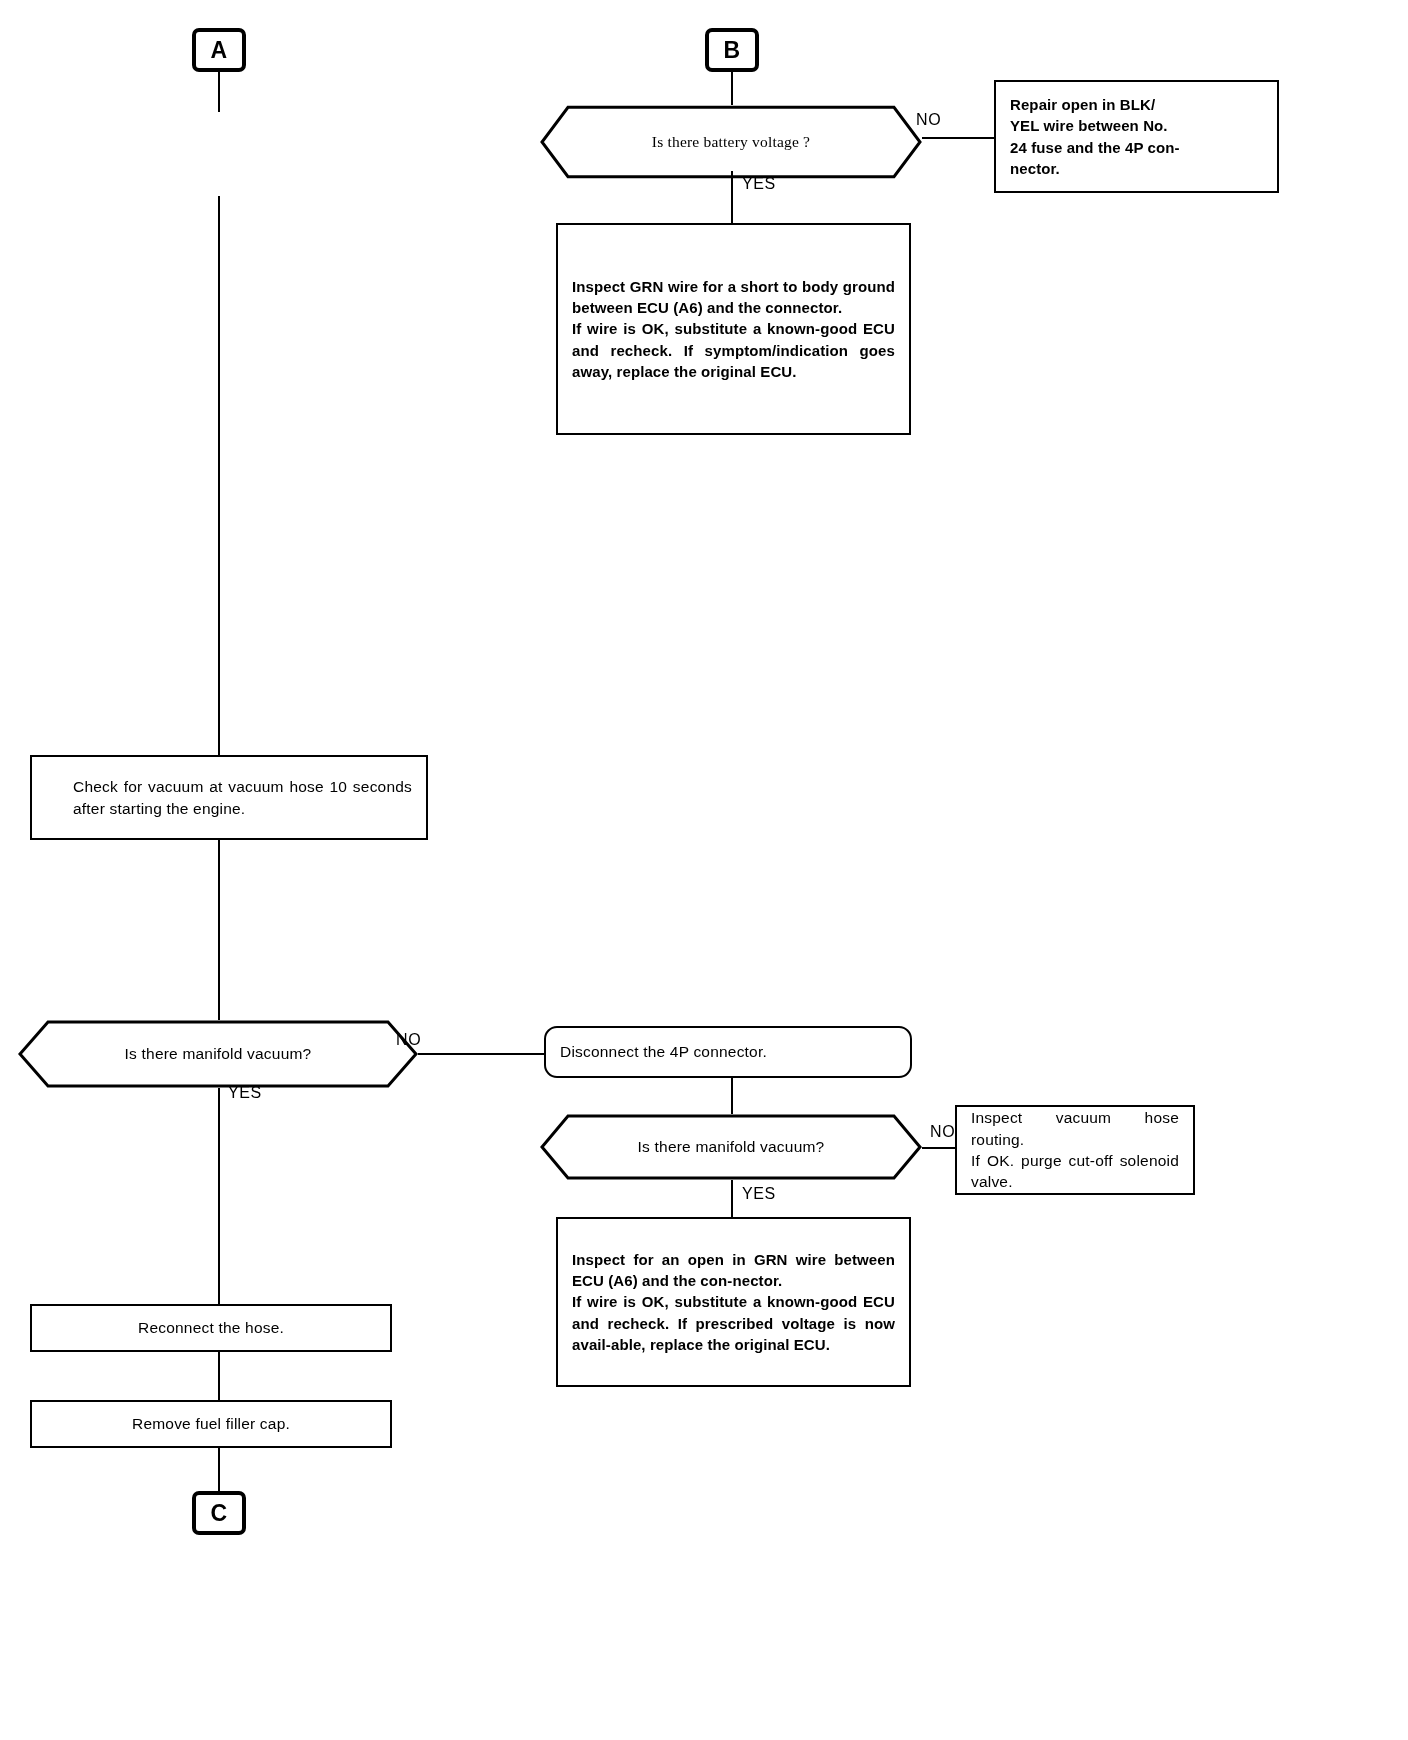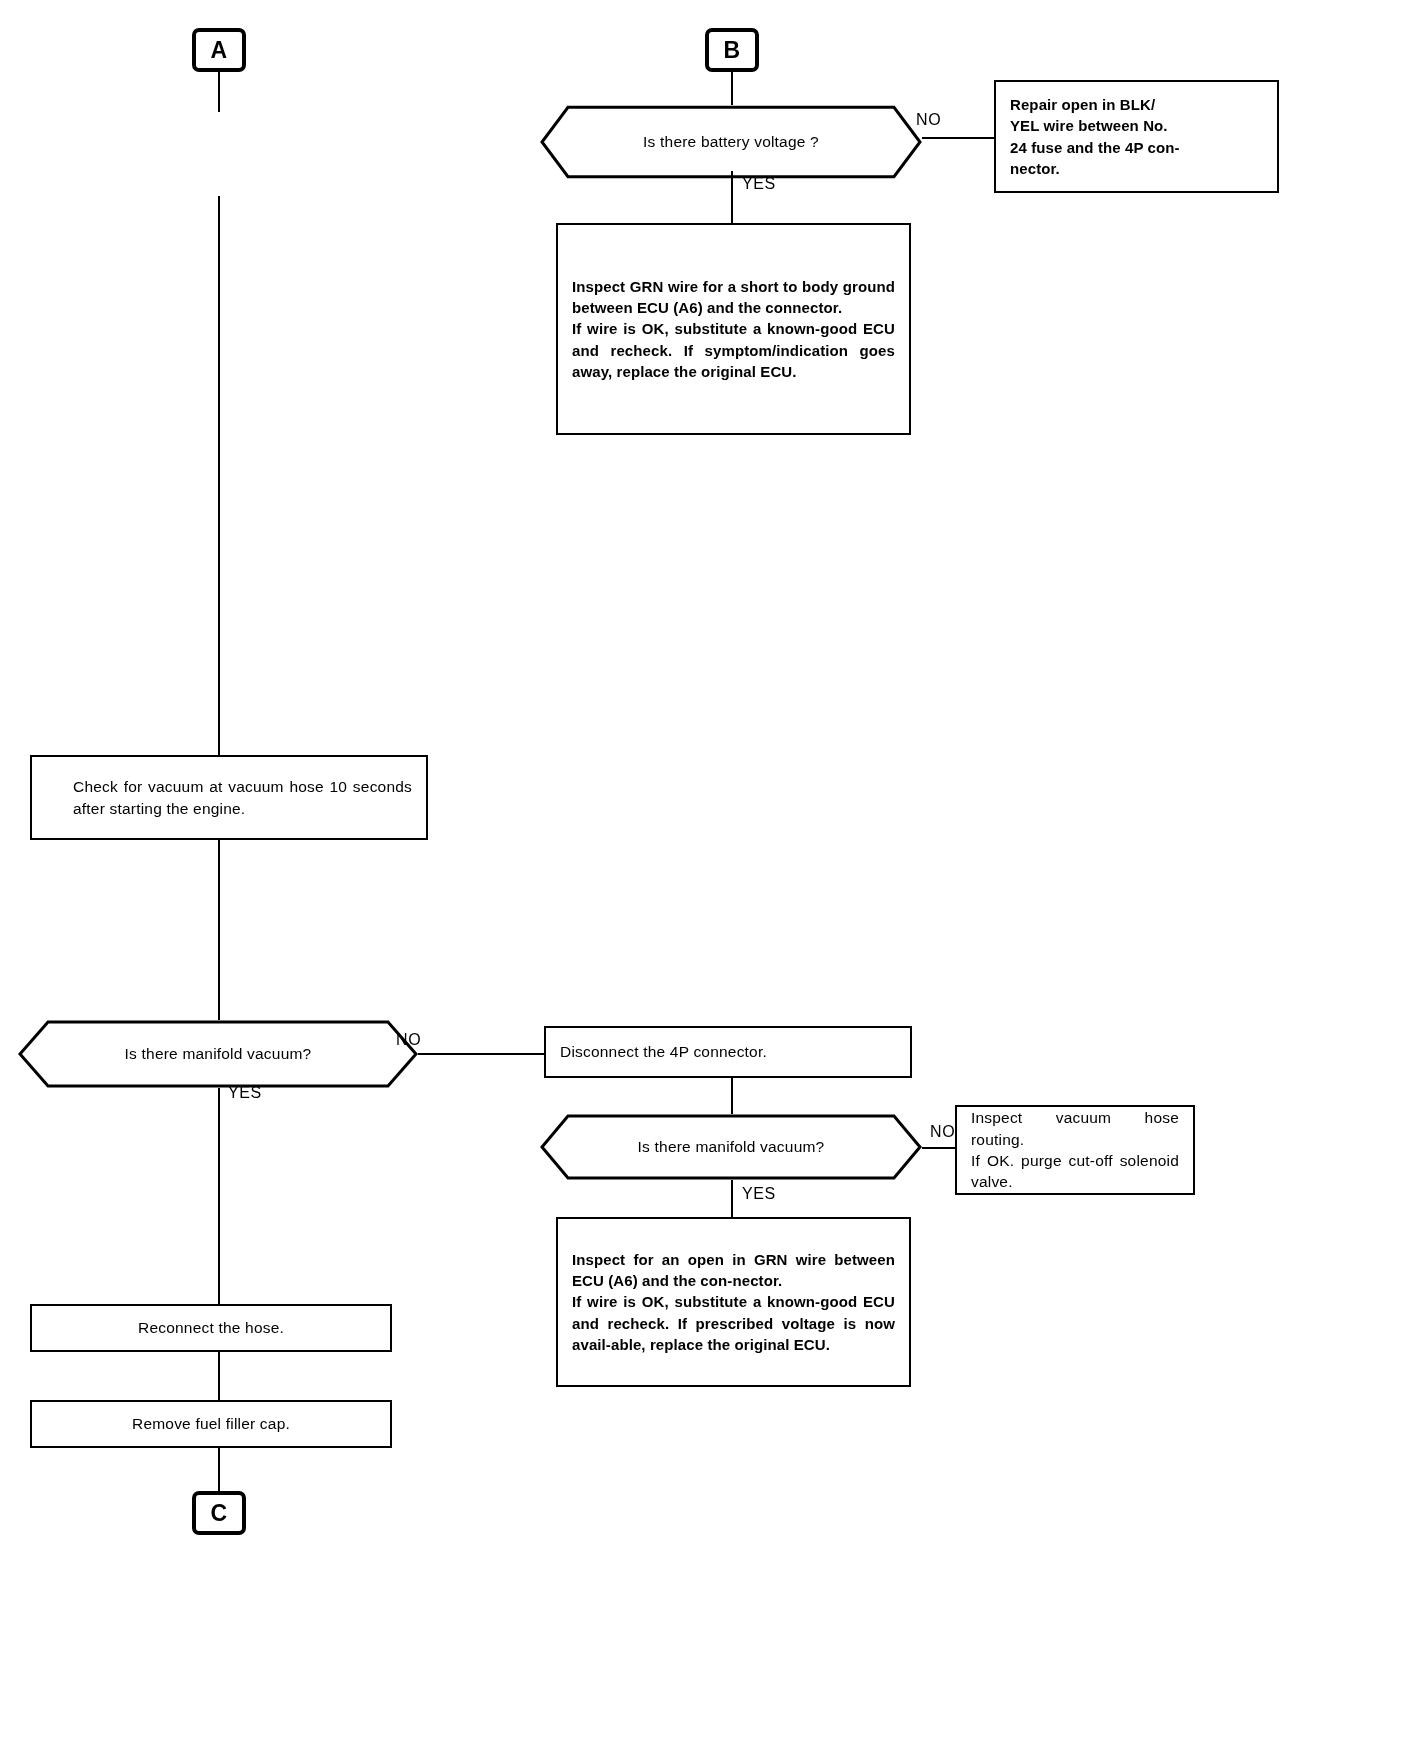--- a/index.html
+++ b/index.html
@@ -173,21 +173,21 @@
   <div class="conn-tag" style="left:192px; top:1491px;">
     <span class="letter">C</span>
   </div>
 
   <div class="conn-tag" style="left:705px; top:28px;">
     <span class="letter">B</span>
   </div>
 
   <div class="vline" style="left:731px; top:72px; height:33px;"></div>
 
-  <div class="hex" style="left:540px; top:105px; width:382px; height:74px;">
+  <div class="hex" style="left:540px; top:105px; width:382px; height:74px;font-family:Liberation Serif, serif;">
     <svg viewBox="0 0 382 66" preserveAspectRatio="none">
       <polygon points="28,2 354,2 380,33 354,64 28,64 2,33" fill="#ffffff" stroke="#000000" stroke-width="3" vector-effect="non-scaling-stroke"></polygon>
     </svg>
     <span class="htxt">Is there battery voltage ?</span>
   </div>
 
   <div class="blabel" style="left:916px; top:112px;">
     <span>NO</span>
   </div>
 
@@ -204,21 +204,21 @@
     <span>YES</span>
   </div>
 
   <div class="vline" style="left:731px; top:171px; height:52px;"></div>
 
   <div class="pbox tx-bold jst" style="left:556px; top:223px; width:355px; height:212px;">
     <span class="txt">Inspect GRN wire for a short to body ground between ECU (A6) and the connector.
 If wire is OK, substitute a known-good ECU and recheck. If symptom/indication goes away, replace the original ECU.</span>
   </div>
 
-  <div class="pbox tx-reg" style="left:544px; top:1026px; width:368px; height:52px;">
+  <div class="pbox tx-reg" style="left:544px; top:1026px; width:368px; height:52px;border-radius:13px;">
     <span class="txt">Disconnect the 4P connector.</span>
   </div>
 
   <div class="vline" style="left:731px; top:1078px; height:36px;"></div>
 
   <div class="hex" style="left:540px; top:1114px; width:382px; height:66px;">
     <svg viewBox="0 0 382 66" preserveAspectRatio="none">
       <polygon points="28,2 354,2 380,33 354,64 28,64 2,33" fill="#ffffff" stroke="#000000" stroke-width="3" vector-effect="non-scaling-stroke"></polygon>
     </svg>
     <span class="htxt">Is there manifold vacuum?</span>

